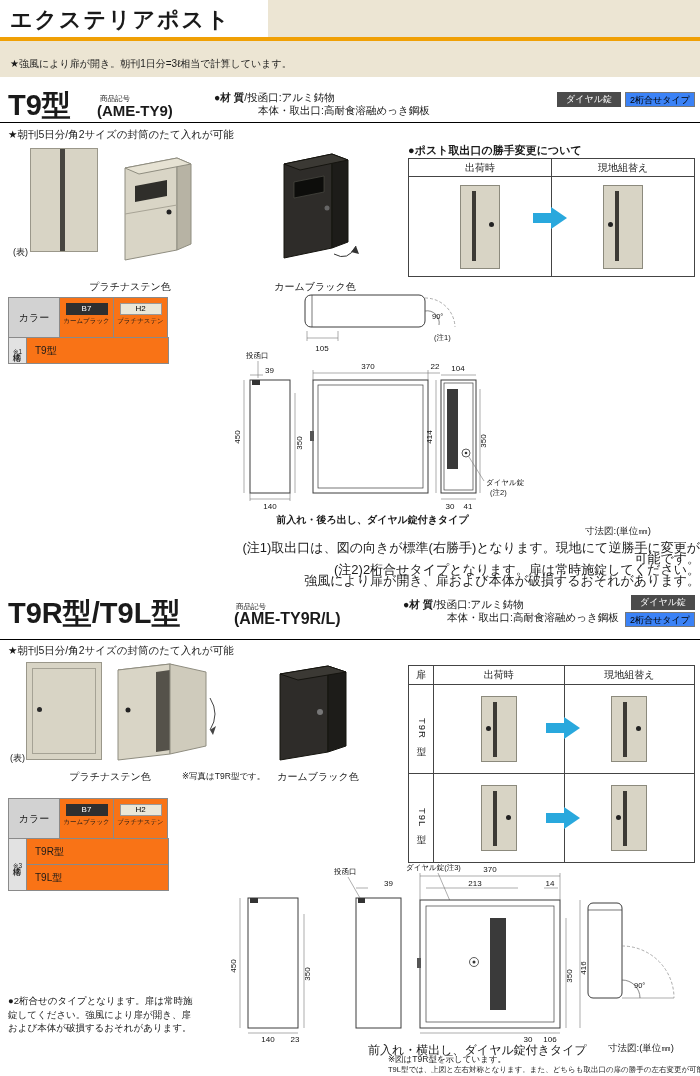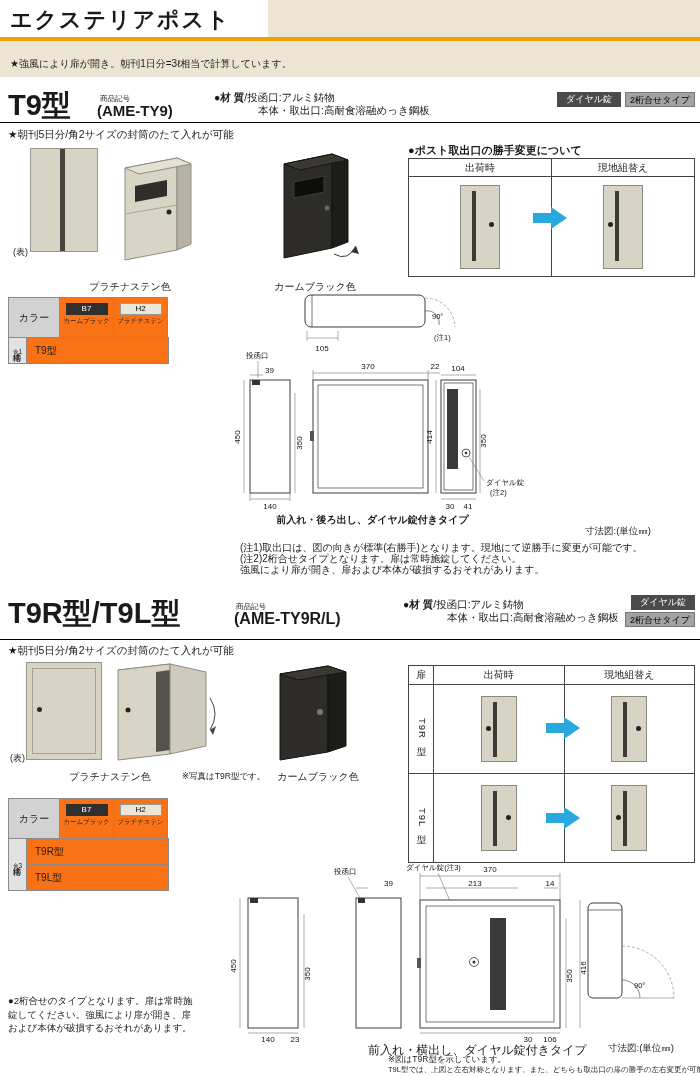--- a/index.html
+++ b/index.html
@@ -4,21 +4,21 @@
 <style>
   *{margin:0;padding:0;box-sizing:border-box;}
   html,body{background:#fff;}
   body{width:700px;height:1076px;font-family:"Liberation Sans","DejaVu Sans",sans-serif;color:#1a1a1a;}
   .page{position:relative;width:700px;height:1076px;background:#fff;overflow:hidden;}
   .abs{position:absolute;}
   .b{font-weight:bold;}
   .rule{position:absolute;left:0;width:700px;height:1px;background:#000;}
   .tag{position:absolute;height:15px;line-height:14px;text-align:center;font-size:9px;}
   .tag.dark{background:#4b4b4b;color:#fff;width:64px;}
-  .tag.light{background:#a3a3a3;border:1px solid #777;color:#000;width:70px;}
+  .tag.light{background:#3b82f6;border:1px solid #777;color:#000;width:70px;}
   .post-front{position:absolute;background:#d8d4c5;border:1px solid #9a978a;}
   .pf-stripe{position:absolute;left:44%;top:0;width:5px;height:100%;background:#474540;}
   .pf-inner{position:absolute;left:5px;top:5px;right:5px;bottom:5px;border:1px solid #a5a295;}
   .pf-knob{position:absolute;left:10px;top:46%;width:5px;height:5px;border-radius:50%;background:#2a2a2a;}
   .htitle{position:absolute;font-size:11px;font-weight:bold;}
   .htable{position:absolute;border:1px solid #444;background:#fff;display:flex;flex-direction:column;}
   .hhead{display:flex;height:18px;border-bottom:1px solid #444;}
   .hhead>div{flex:1;text-align:center;font-size:10px;line-height:17px;}
   .hhead>div+div{border-left:1px solid #444;}
   .hbody{flex:1;display:flex;}
@@ -210,21 +210,21 @@
       <line x1="213" y1="214" x2="248" y2="214" class="dim"></line>
       <text x="222" y="224" text-anchor="middle">30</text>
       <text x="240" y="224" text-anchor="middle">41</text>
       <line x1="256" y1="196" x2="241" y2="172" class="dim"></line>
       <text x="258" y="200" class="lbl">ダイヤル錠</text>
       <text x="262" y="210" class="lbl">(注2)</text>
     </g>
   </svg>
   <div class="abs" style="left:245px;top:513px;width:255px;text-align:center;font-size:10px;font-weight:bold;">前入れ・後ろ出し、ダイヤル錠付きタイプ</div>
   <div class="abs" style="left:585px;top:525px;font-size:9.5px;">寸法図:(単位㎜)</div>
-  <div class="abs" style="left:240px;top:542px;font-size:10px;line-height:11px;">
+  <div class="abs" style="left:240px;top:542px;font-size:13px;line-height:11px;text-align:right;">
     <div>(注1)取出口は、図の向きが標準(右勝手)となります。現地にて逆勝手に変更が可能です。</div>
     <div>(注2)2桁合せタイプとなります。扉は常時施錠してください。</div>
     <div>強風により扉が開き、扉および本体が破損するおそれがあります。</div>
   </div>
 
   <div class="abs b" style="left:8px;top:594px;font-size:29px;">T9R型/T9L型</div>
   <div class="abs" style="left:236px;top:602px;font-size:7.5px;">商品記号</div>
   <div class="abs b" style="left:234px;top:610px;font-size:16px;">(AME-TY9R/L)</div>
   <div class="abs" style="left:403px;top:598px;font-size:10.5px;"><span class="b">●材 質</span><span>/投函口:アルミ鋳物</span></div>
   <div class="abs" style="left:447px;top:611px;font-size:10.5px;">本体・取出口:高耐食溶融めっき鋼板</div>

